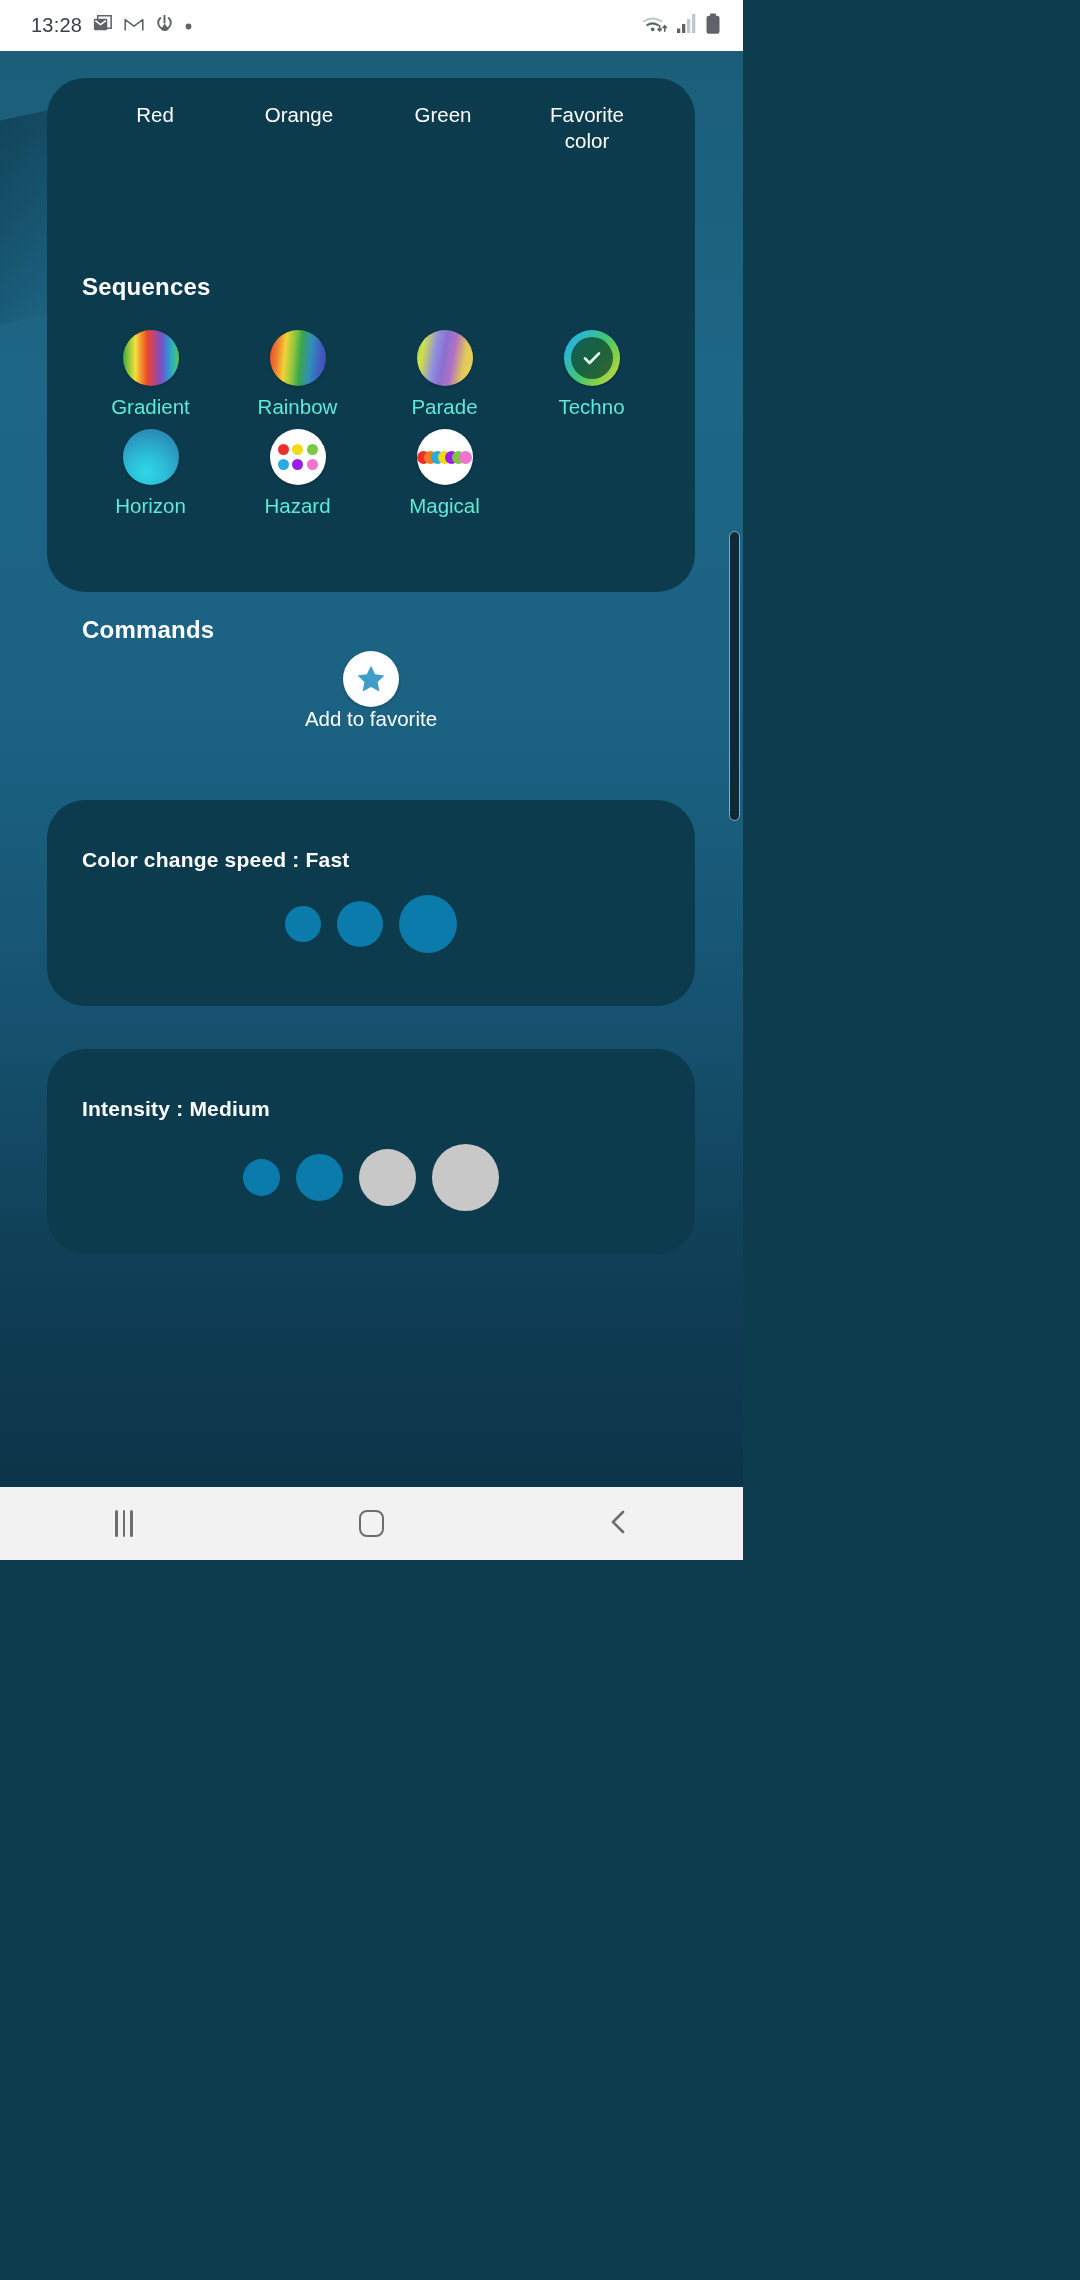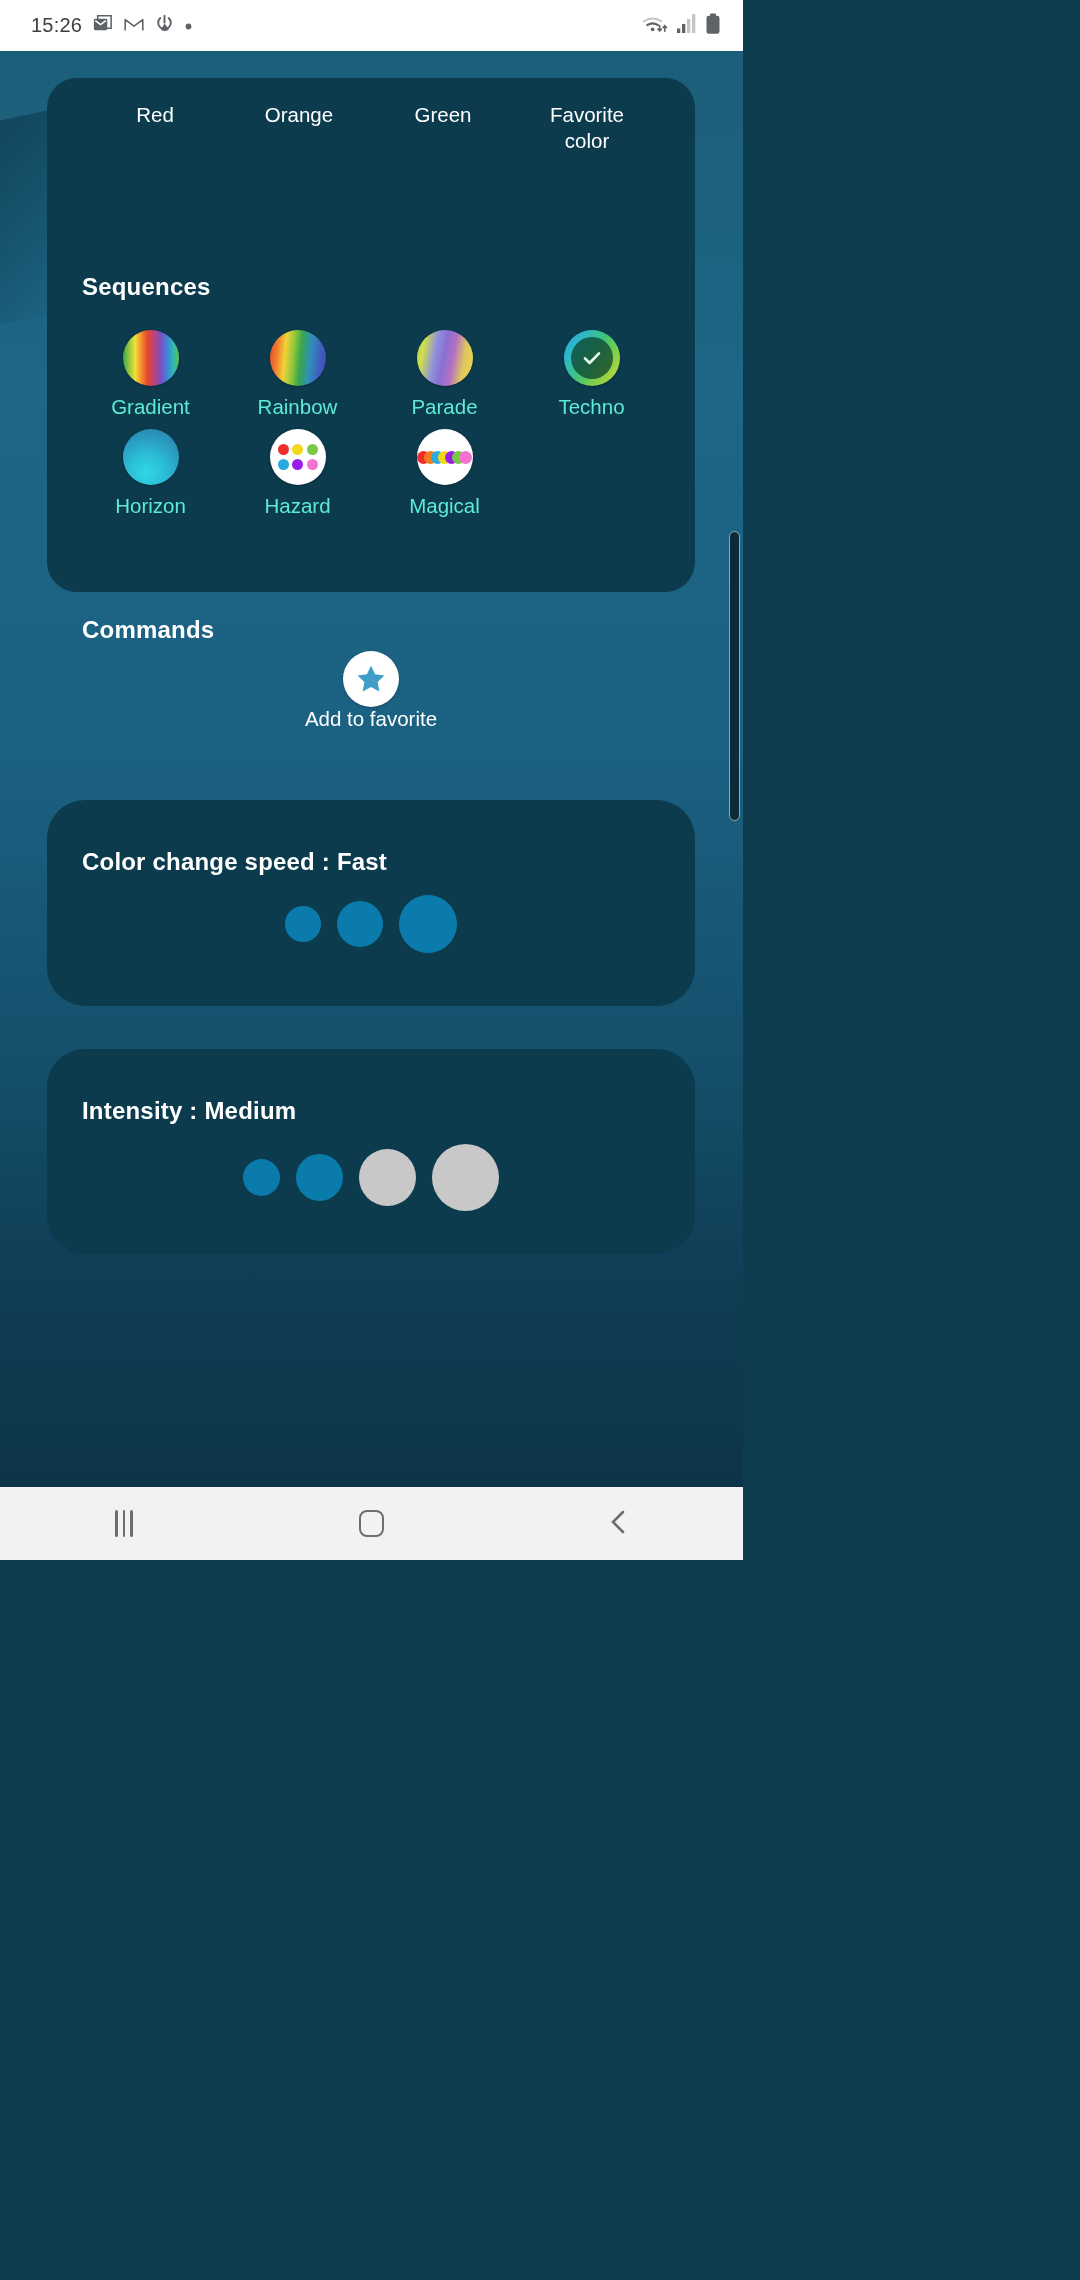--- a/index.html
+++ b/index.html
@@ -85,21 +85,21 @@
   }
 
   
   .card {
     position: absolute;
     left: 47px;
     width: 648px;
     background: #0c3b4e;
     border-radius: 38px;
   }
-  .card-main { top: 27px; height: 514px; border-radius: 30px; }
+  .card-main { top: 27px; height: 514px; }
   .card-speed { top: 749px; height: 206px; }
   .card-intensity { top: 998px; height: 205px; }
 
   
   .color-row {
     position: absolute;
     top: 24px; left: 0; right: 0;
     display: flex;
     padding: 0 36px;
   }
@@ -230,21 +230,21 @@
     color: #ffffff;
     font-size: 20.5px;
   }
 
   
   .slider-title {
     position: absolute;
     left: 35px;
     top: 48px;
     color: #ffffff;
-    font-size: 24px;
+    font-size: 21px;
     font-weight: bold;
     letter-spacing: .2px;
   }
   .dots-row {
     position: absolute;
     left: 0; right: 0;
     top: 95px;
     display: flex;
     align-items: center;
     justify-content: center;
@@ -278,21 +278,21 @@
     width: 25px; height: 27px;
     border: 2.6px solid #6e6e6e;
     border-radius: 8px;
   }
 </style>
 </head>
 <body>
 
 <div class="status-bar">
   <div class="status-left">
-    <span class="status-clock">15:26</span>
+    <span class="status-clock">13:28</span>
     <span class="sb-ico">
       <svg width="23" height="23" viewBox="0 0 24 24">
           <path d="M7 4h14v13H7z" fill="none" stroke="#5f6368" stroke-width="1.6"></path>
           <rect x="3" y="7" width="14" height="12" rx="1.2" fill="#5f6368"></rect>
           <path d="M4.5 9l5.5 4.2L15.5 9" fill="none" stroke="#fff" stroke-width="1.6"></path>
         </svg>
     </span>
     <span class="sb-ico">
       <svg width="22" height="22" viewBox="0 0 24 24">
           <path d="M2.4 19V7.2l9.6 7.2 9.6-7.2V19" fill="none" stroke="#5f6368" stroke-width="1.7" stroke-linejoin="round"></path>

